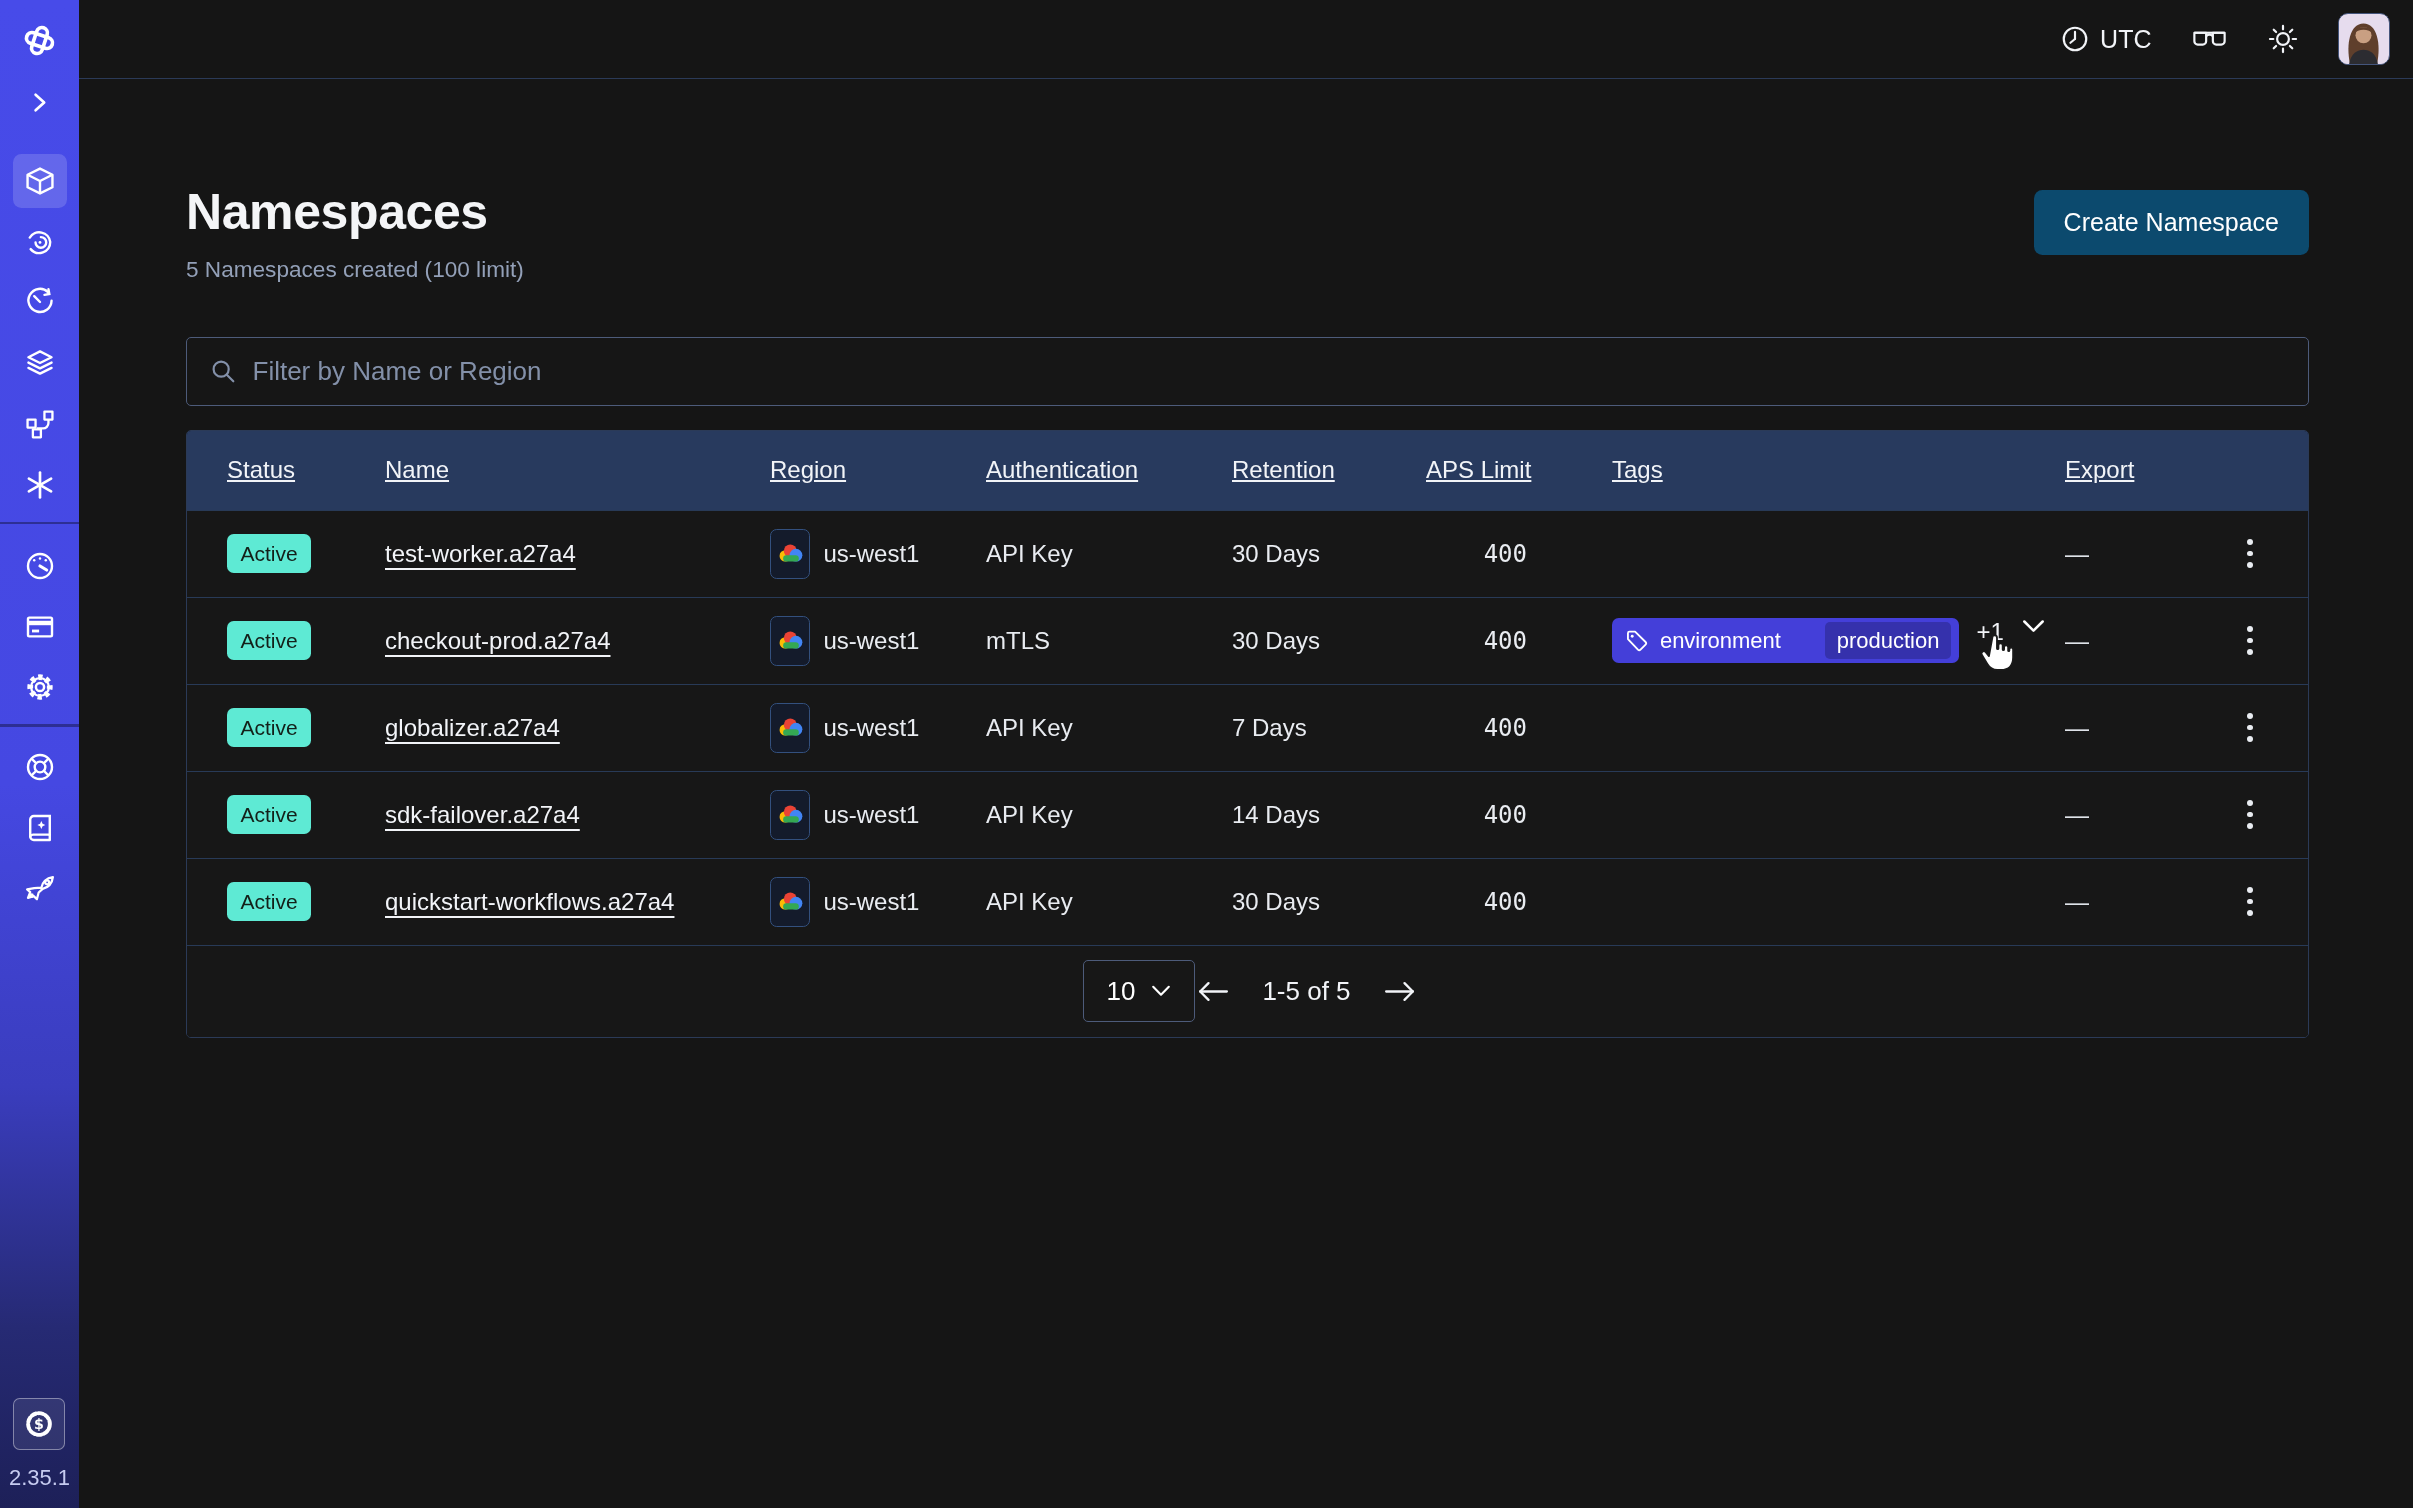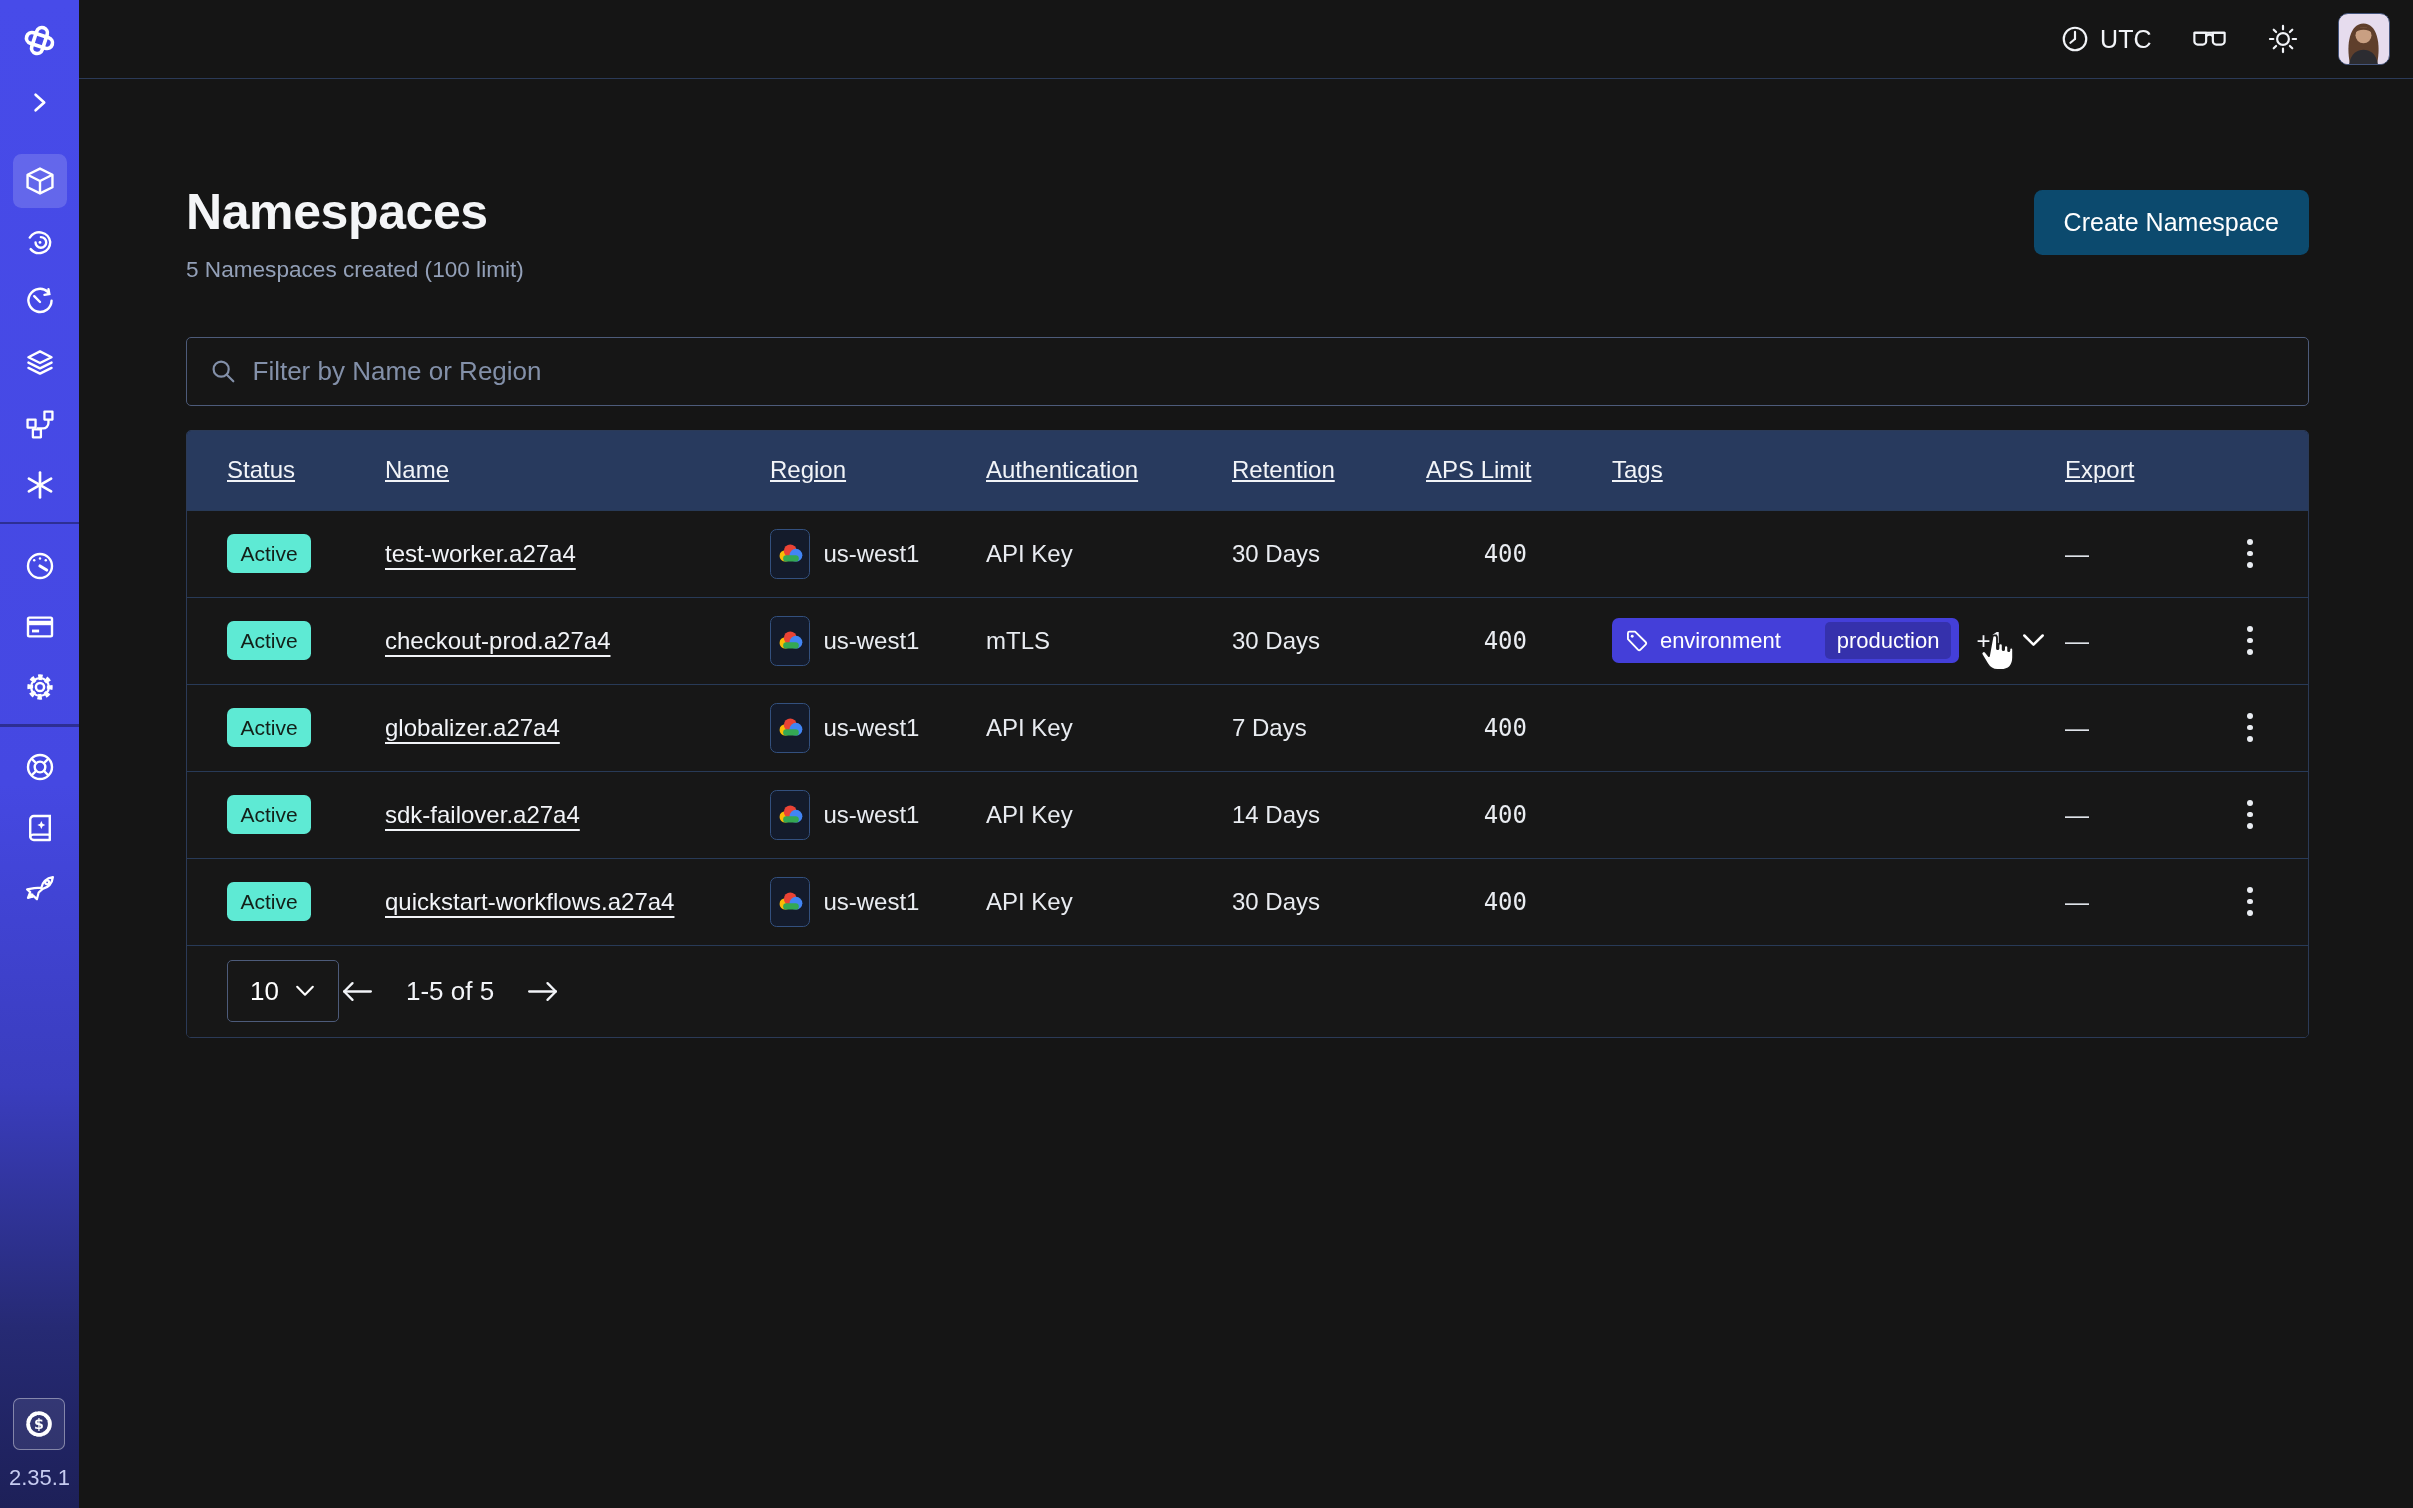--- a/index.html
+++ b/index.html
@@ -82,36 +82,36 @@
     display: inline-block; background: #5eead4; color: #132019;
     font-size: 21px; font-weight: 500; padding: 7.5px 13.4px; border-radius: 6.7px;
   }
   .ns-link { color: #f2f4f8; text-decoration: underline; text-underline-offset: 5.9px; text-decoration-thickness: 1.7px; cursor: pointer; }
   .cell-region { display: flex; align-items: center; gap: 13.4px; }
   .gcp-frame {
     width: 40px; height: 50px; border: 1.7px solid #33507E; background: #141B2B;
     border-radius: 6.7px; display: grid; place-items: center;
   }
   .aps-val { font-family: "DejaVu Sans Mono", monospace; display: inline-block; min-width: 101px; text-align: right; font-size: 24px; }
-  .cell-tags { display: flex; align-items: center; gap: 17px; }
+  .cell-tags { display: flex; align-items: flex-start; gap: 17px; }
   .tag-pill {
     display: inline-flex; align-items: center; gap: 11px;
     background: #443FD9; color: #fff; border-radius: 6.7px; height: 45px;
     padding: 0 8.4px 0 13.4px; font-size: 22px; border: none;
   }
   .tag-chip { background: #3531AC; border-radius: 5px; padding: 5.9px 11.7px; font-size: 22px; margin-left: 33px; }
   .tag-more { font-size: 24px; color: #f2f4f8; }
   .tag-expand { background: none; border: none; }
   .cell-export { color: #dfe3e9; }
   .kebab-btn { background: none; border: none; display: flex; flex-direction: column; gap: 5.9px; align-items: center; margin-left: 34px; }
   .kebab-btn i { width: 5.9px; height: 5.9px; border-radius: 50%; background: #e9ecf1; }
 
   .tfoot {
     height: 92px; background: #171717; border-top: 1.7px solid #283A57;
-    display: flex; justify-content: flex-start; align-items: center;
+    display: flex; justify-content: center; align-items: center;
     padding: 0 34px 0 40px;
   }
   .page-size {
     width: 112px; height: 62px; border: 1.7px solid #4D5B7A; border-radius: 5px;
     background: transparent; color: #fff; font-size: 26px;
     display: flex; align-items: center; justify-content: center; gap: 15px;
   }
   .pag-right { display: flex; align-items: center; gap: 30px; }
   .pag-range { font-size: 26px; color: #f2f4f8; }
   .arrow-btn { background: none; border: none; }

